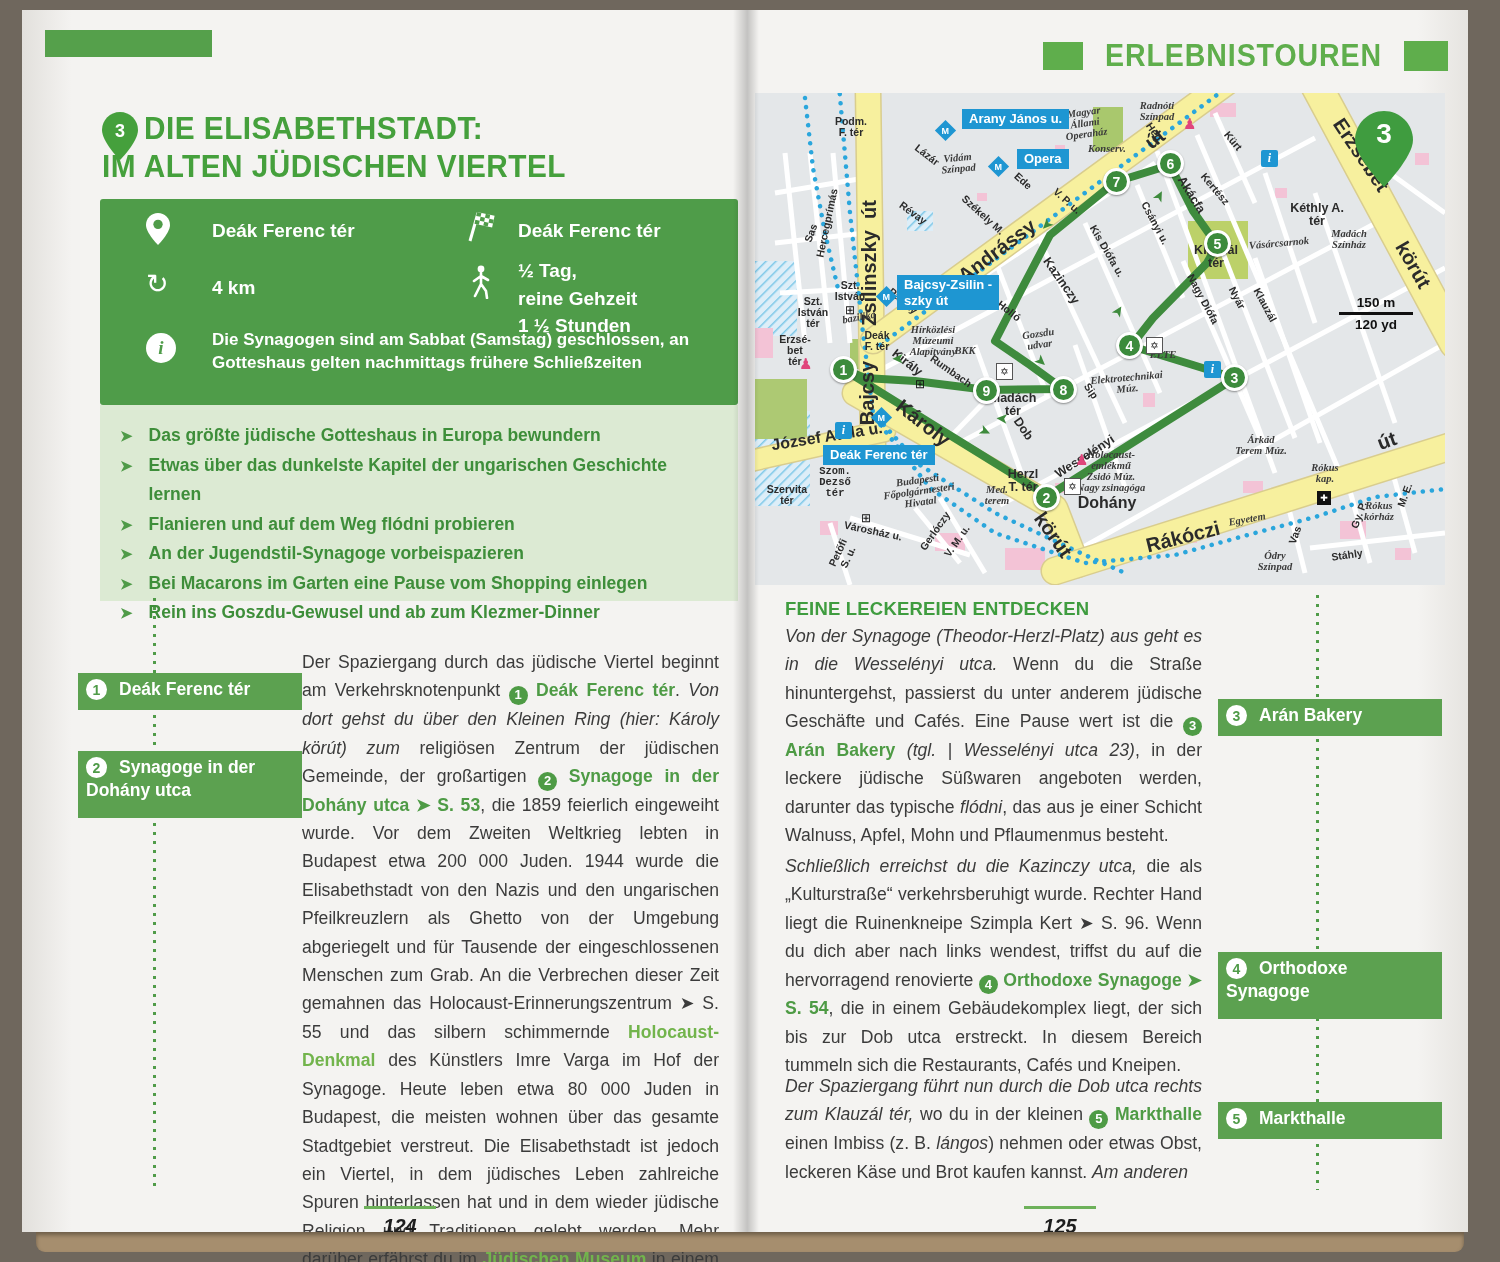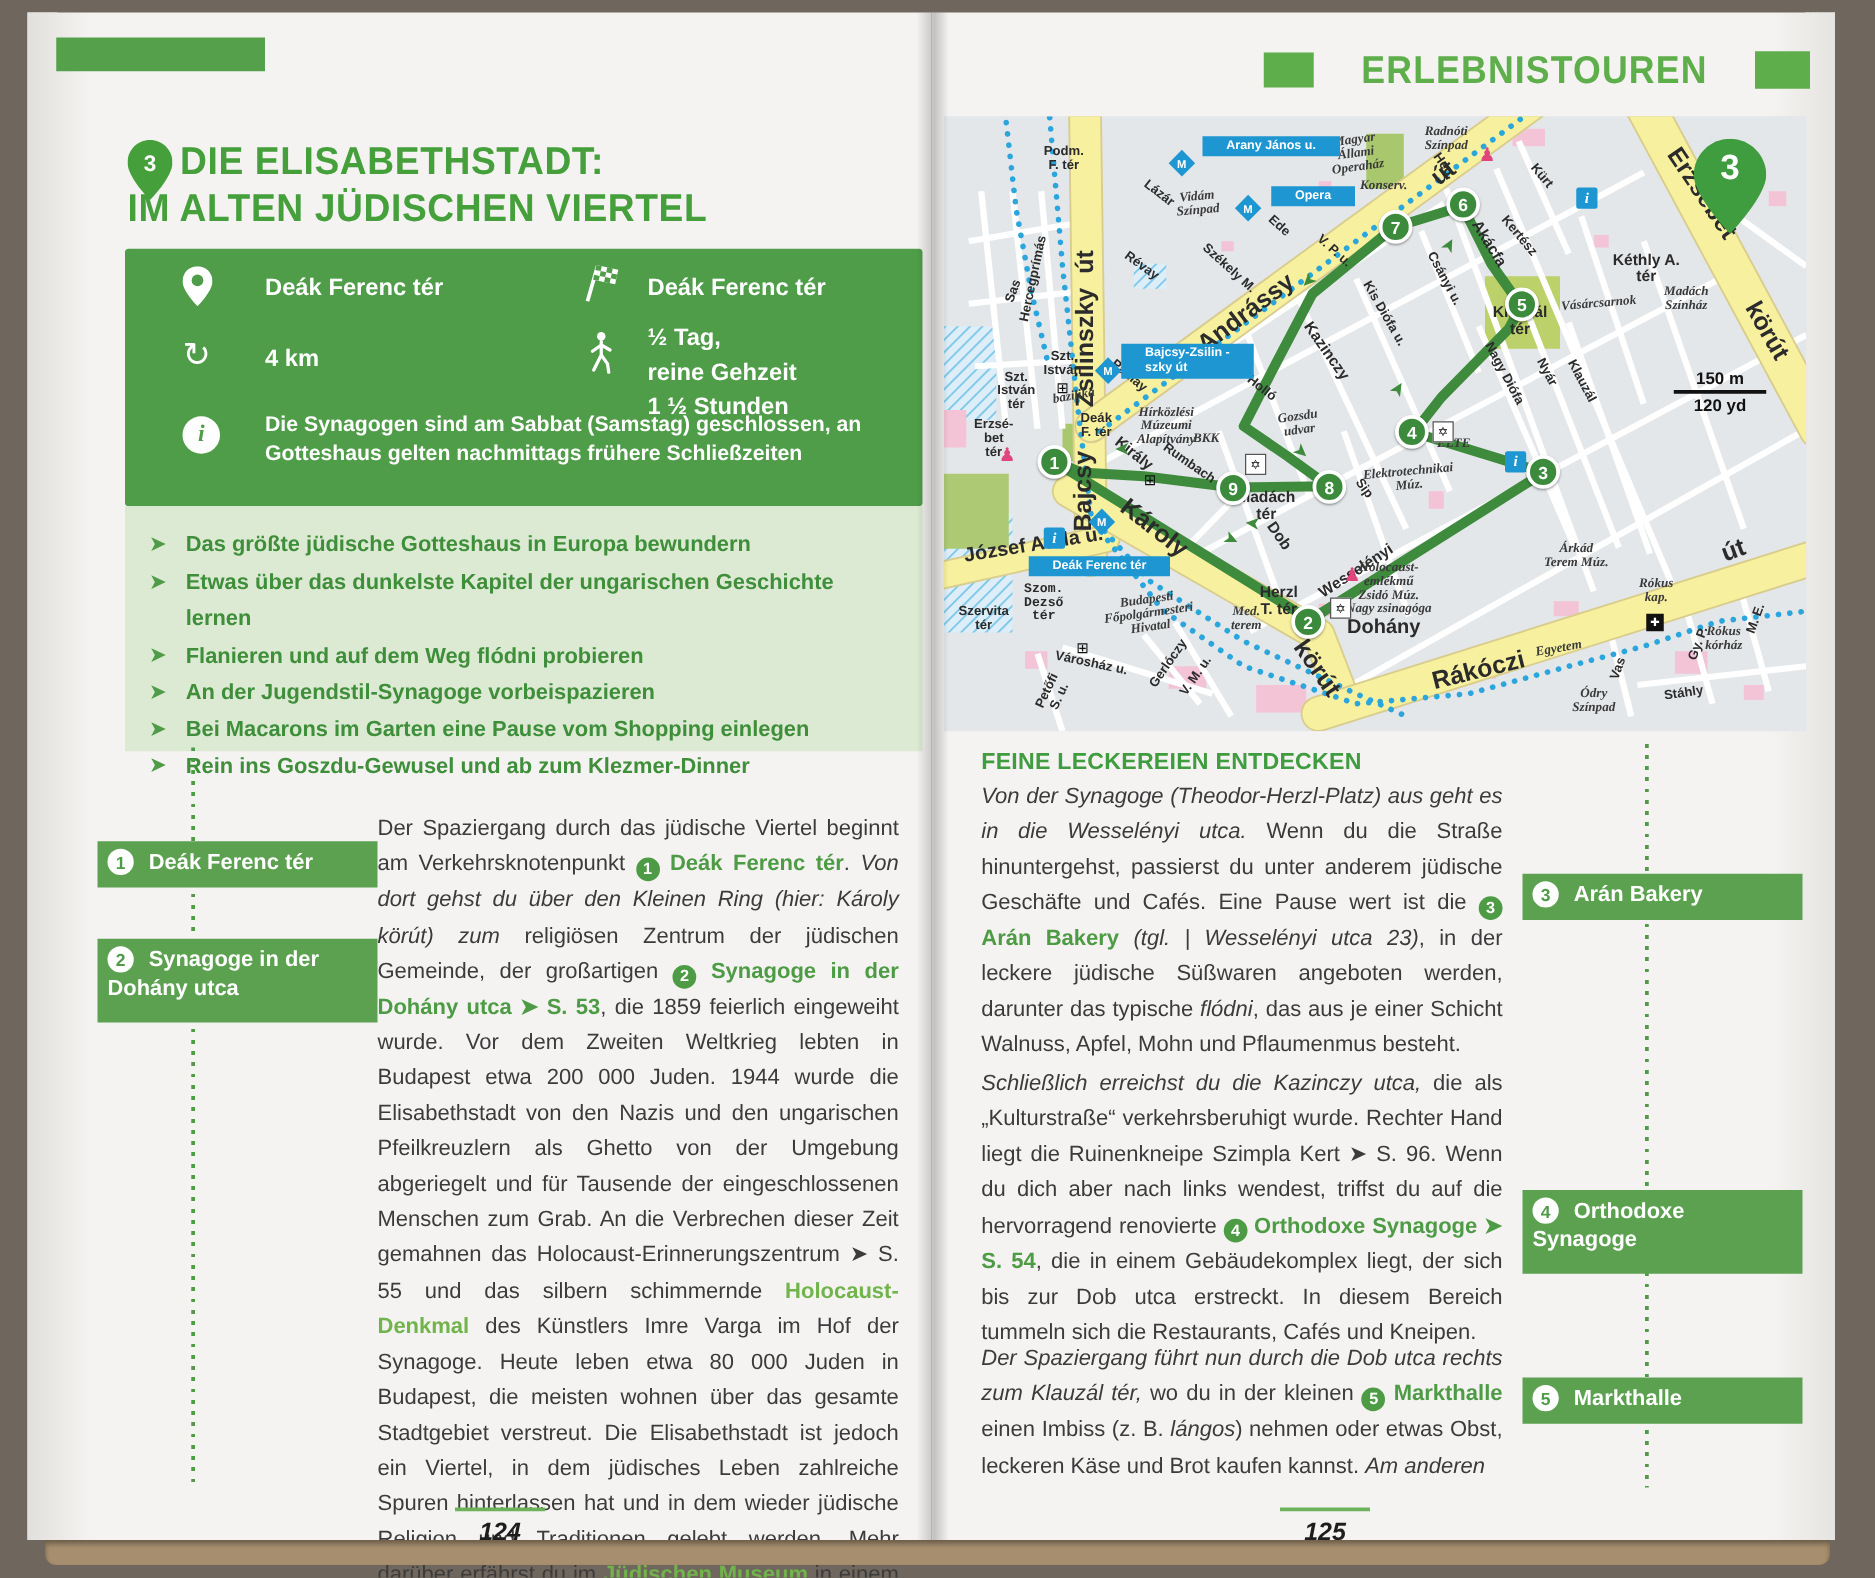--- a/index.html
+++ b/index.html
@@ -7,21 +7,21 @@
   .scene{position:absolute;inset:0;}
   .page{position:absolute;top:10px;height:1222px;background:#f4f3f1;}
   .page-l{left:22px;width:723px;background:linear-gradient(90deg,#e2e0dc 0,#f4f3f1 50px);}
   .page-r{left:745px;width:723px;background:linear-gradient(270deg,#e6e4e0 0,#f4f3f1 50px);}
   .stack-l{position:absolute;left:22px;top:10px;width:24px;height:1222px;background:repeating-linear-gradient(90deg,#fbfaf9 0 3px,#d7d4cf 3px 4px);}
   .stack-r{position:absolute;left:1444px;top:10px;width:24px;height:1222px;background:repeating-linear-gradient(90deg,#d7d4cf 0 1px,#fbfaf9 1px 4px);}
   .spine{position:absolute;left:733px;top:10px;width:26px;height:1222px;background:linear-gradient(90deg,rgba(0,0,0,0),rgba(0,0,0,.16) 45%,rgba(0,0,0,.2) 55%,rgba(0,0,0,0));}
   .bottom-edge{position:absolute;left:36px;top:1232px;width:1428px;height:20px;background:#a68e6e;border-radius:0 0 9px 9px;box-shadow:inset 0 3px 4px rgba(0,0,0,.35);}
 
   .corner-bar{position:absolute;left:23px;top:20px;width:167px;height:27px;background:#55a04b;}
-  .hdr-row{position:absolute;top:28px;right:20px;display:flex;align-items:center;gap:26px;}
+  .hdr-row{position:absolute;top:28px;right:20px;display:flex;align-items:center;gap:10px;}
   .hdr-sq-s{width:40px;height:28px;background:#5fae4c;}
   .hdr-sq-b{width:44px;height:30px;background:#5fae4c;}
   .hdr-txt{color:#5fae4c;font-weight:bold;font-size:31px;letter-spacing:1px;transform:scaleX(.92);}
 
   .title-pin{position:absolute;left:80px;top:102px;}
   .title-l1{position:absolute;left:122px;top:101px;font-size:31px;font-weight:bold;color:#45a03c;letter-spacing:.5px;transform:scaleX(.96);transform-origin:left;}
   .title-l2{position:absolute;left:80px;top:139px;font-size:31px;font-weight:bold;color:#45a03c;letter-spacing:.5px;transform:scaleX(.96);transform-origin:left;}
 
   .infobox{position:absolute;left:78px;top:189px;width:638px;height:206px;background:#4f9c49;border-radius:3px;color:#fff;}
   .ib-icon{position:absolute;display:flex;align-items:center;justify-content:center;}
@@ -57,21 +57,21 @@
   
   #map{position:absolute;left:755px;top:93px;width:690px;height:492px;background:#e4e7e9;overflow:hidden;}
   #map svg{position:absolute;left:0;top:0;}
   .ml{position:absolute;color:#2b2b2b;white-space:pre;text-align:center;line-height:1.05;}
   .ml-st{font-size:10.5px;font-weight:bold;}
   .ml-m{font-size:12.5px;font-weight:bold;}
   .ml-poi{font-size:10.5px;font-style:italic;font-weight:bold;color:#3a3a3a;font-family:"Liberation Serif",serif;}
   .ml-road{font-size:16px;font-weight:bold;}
   .ml-roadXL{font-size:20px;font-weight:bold;}
   .stop{position:absolute;width:27px;height:27px;border-radius:50%;background:#3c8b3c;border:3px solid #fff;box-sizing:border-box;color:#fff;font-size:14px;font-weight:bold;display:flex;align-items:center;justify-content:center;box-shadow:0 1px 2px rgba(0,0,0,.4);z-index:6;}
-  .bluebox{position:absolute;background:#1e96d2;color:#fff;font-weight:bold;font-size:10px;line-height:1.2;padding:2px 19px;z-index:5;white-space:pre;}
+  .bluebox{position:absolute;background:#1e96d2;color:#fff;font-weight:bold;font-size:13px;line-height:1.2;padding:2px 7px;z-index:5;white-space:pre;}
   .mdia{position:absolute;width:15px;height:15px;background:#1e96d2;transform:rotate(45deg);z-index:5;display:flex;align-items:center;justify-content:center;}
   .mdia span{transform:rotate(-45deg);color:#fff;font-size:9px;font-weight:bold;}
   .ipt{position:absolute;width:17px;height:17px;background:#1e96d2;border-radius:2px;color:#fff;font-family:"Liberation Serif",serif;font-style:italic;font-weight:bold;font-size:12px;display:flex;align-items:center;justify-content:center;z-index:5;}
   .monu{position:absolute;color:#e0457b;font-size:15px;z-index:4;}
   .star{position:absolute;width:15px;height:15px;background:#fff;border:1px solid #555;font-size:10px;display:flex;align-items:center;justify-content:center;z-index:4;color:#111;}
   .hosp{position:absolute;width:14px;height:14px;background:#111;color:#fff;font-size:9px;display:flex;align-items:center;justify-content:center;z-index:4;}
   .chsym{position:absolute;color:#111;font-size:12px;z-index:4;}
   .rarr{position:absolute;color:#3e8b3d;font-size:15px;z-index:5;}
   .bigpin{position:absolute;z-index:7;}
   .bigpin .n{position:absolute;left:0;top:7px;width:58px;text-align:center;color:#fff;font-size:28px;font-weight:bold;}

